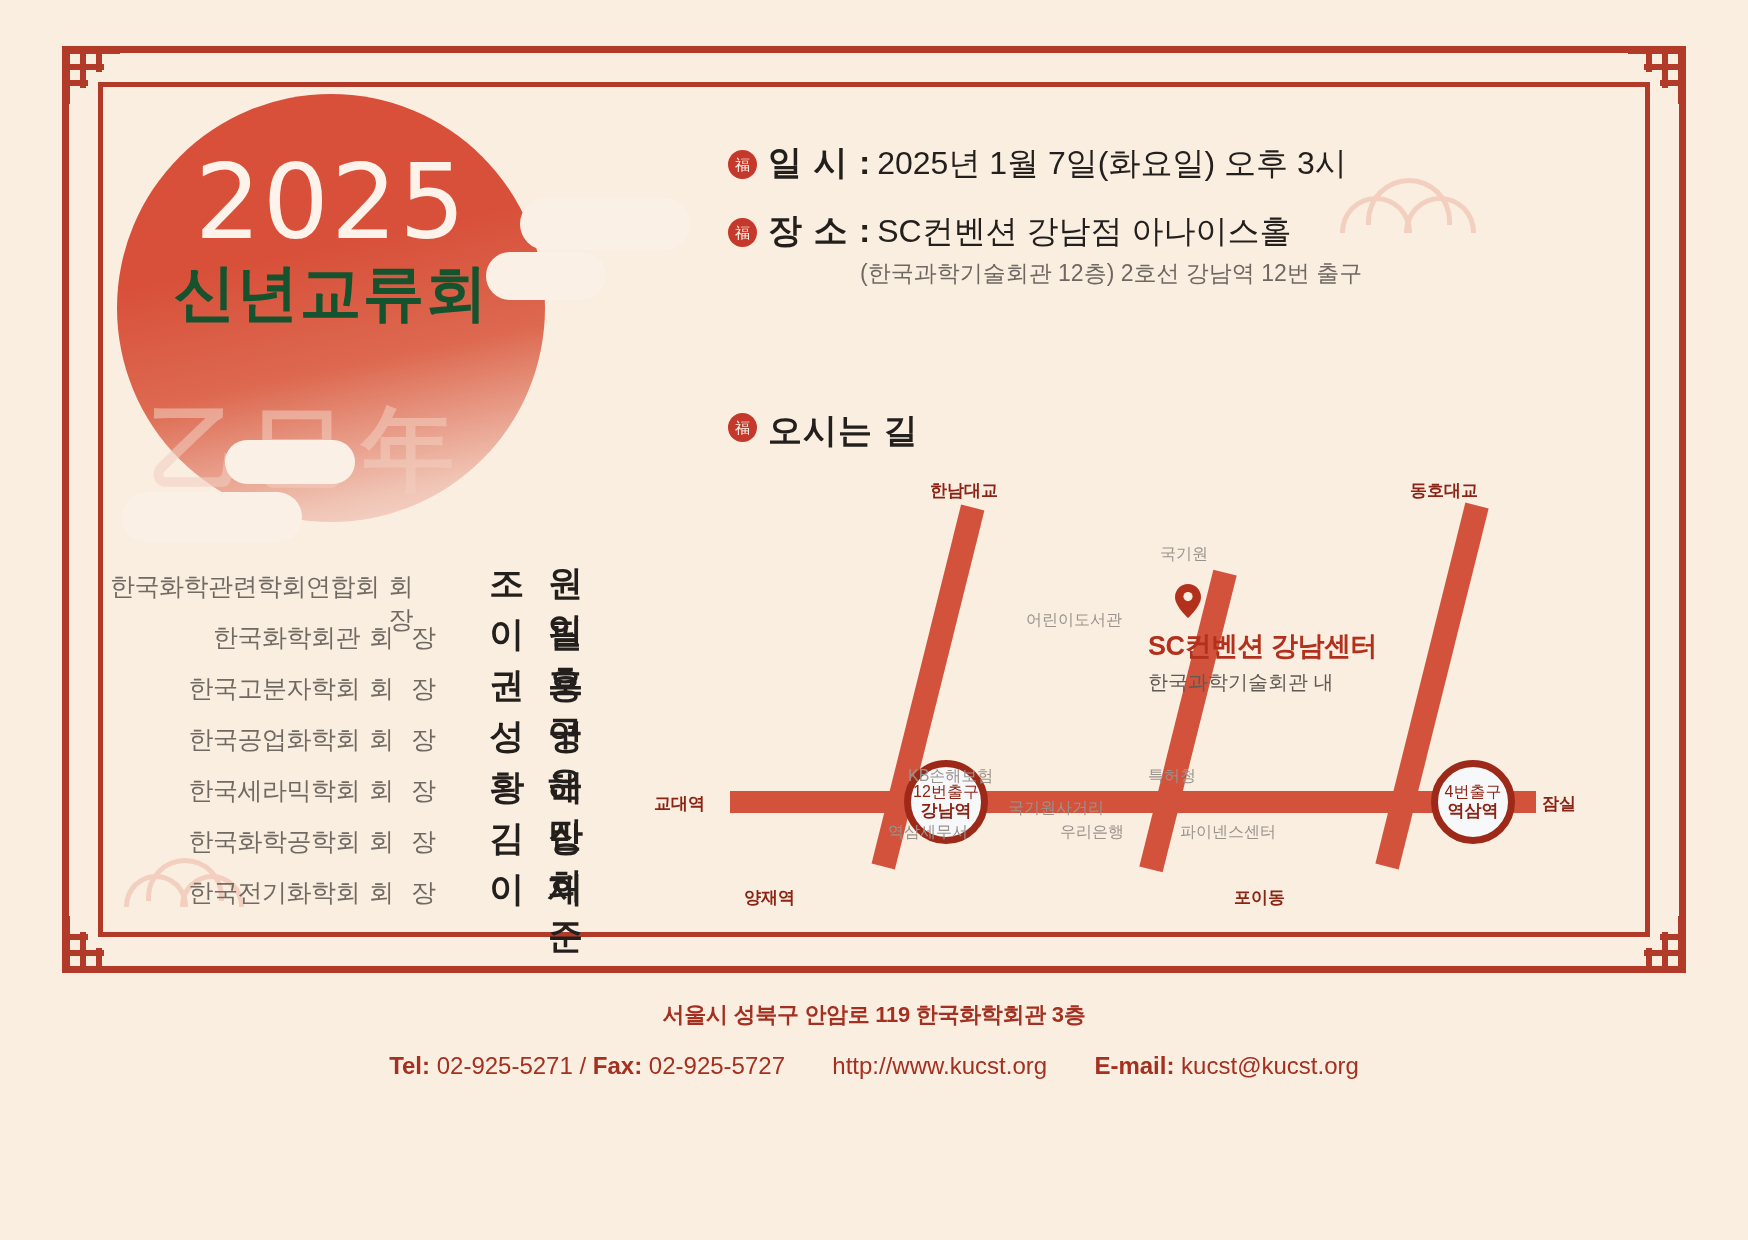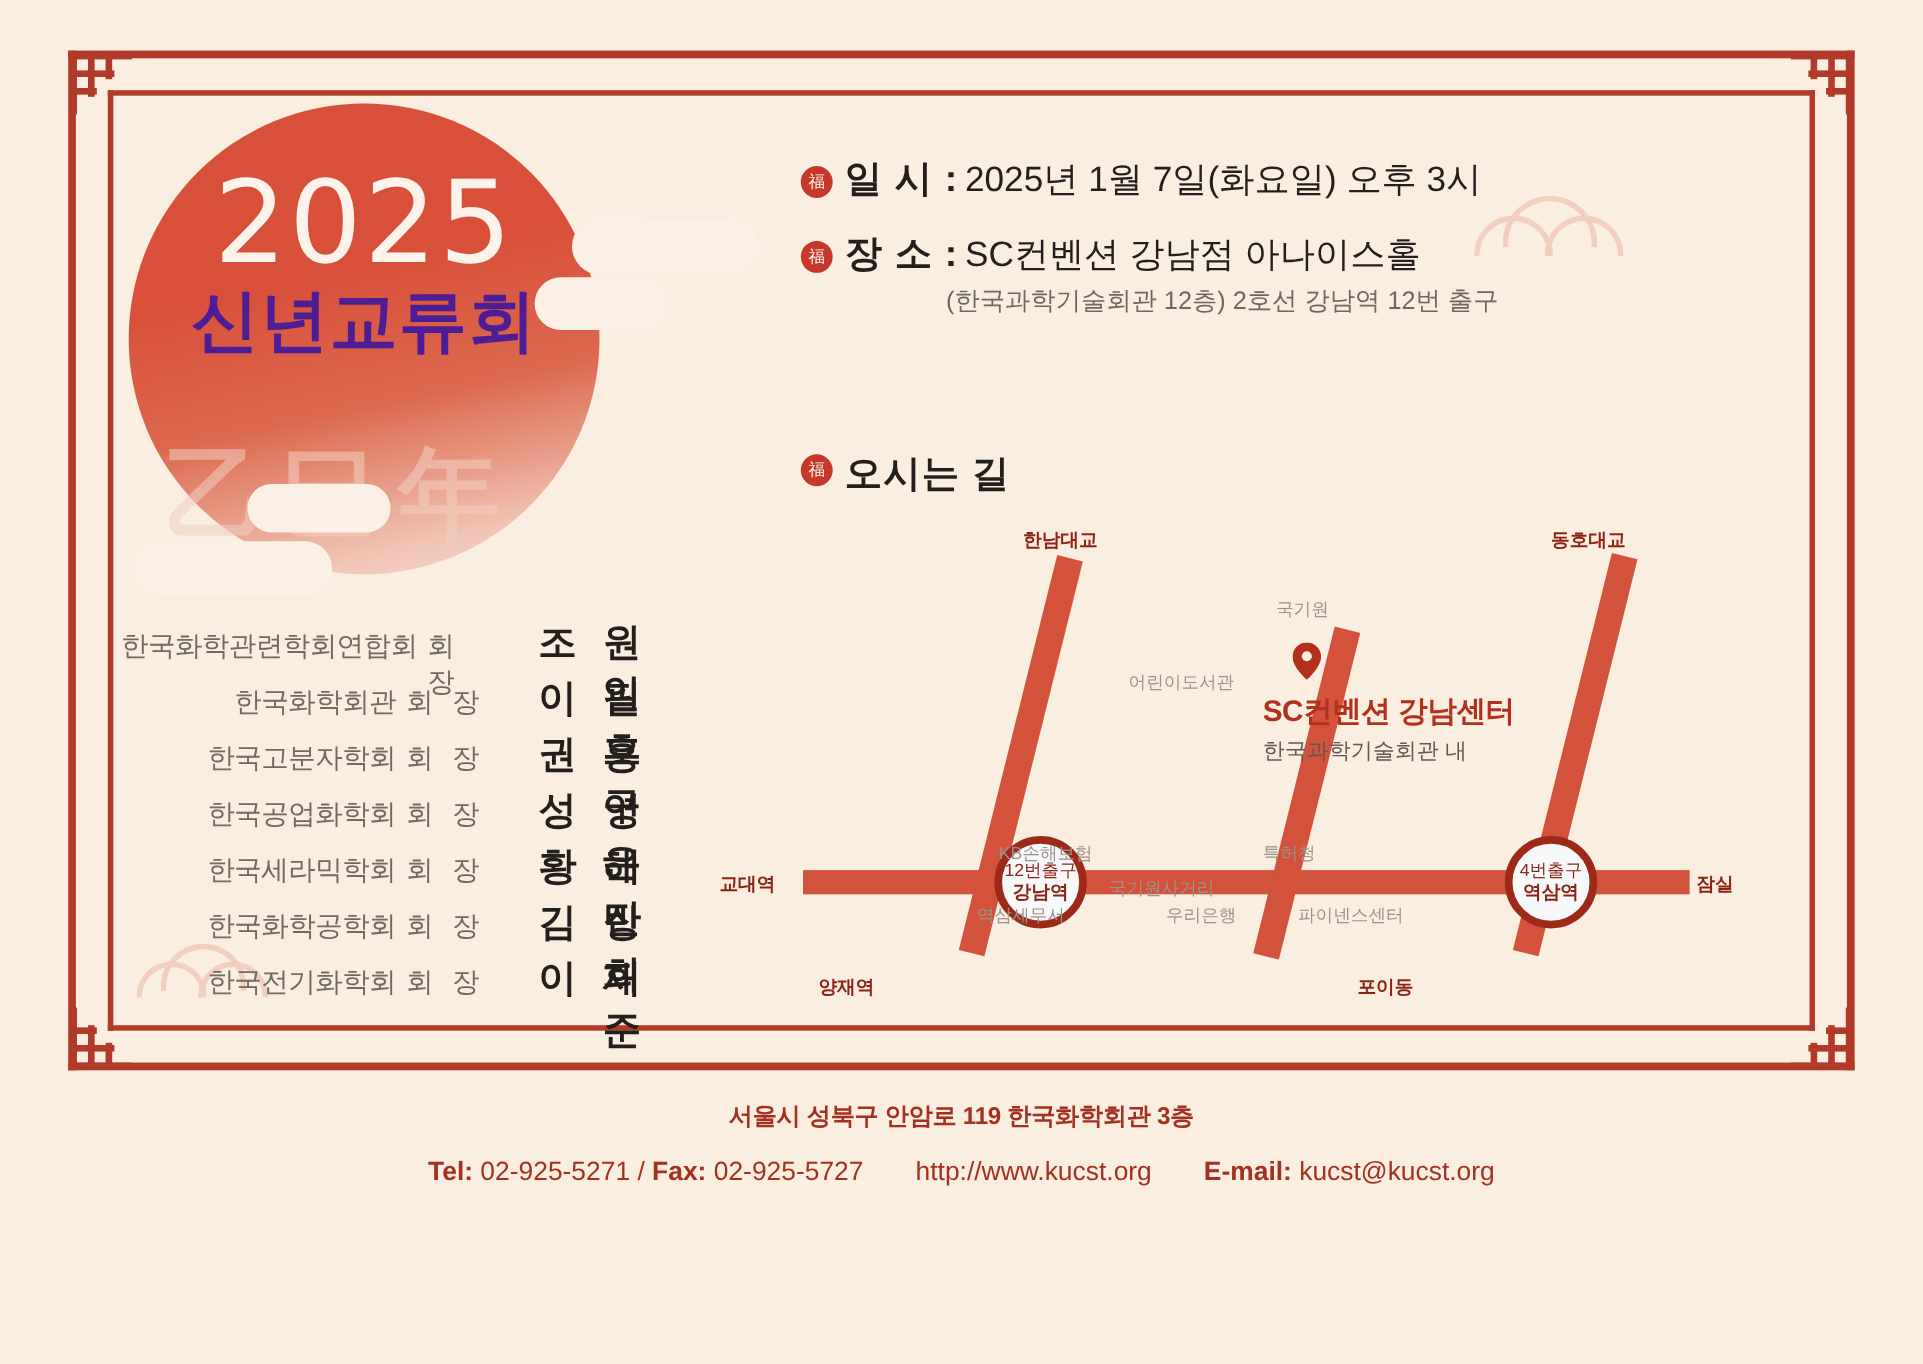--- a/index.html
+++ b/index.html
@@ -40,21 +40,21 @@
     position:absolute;left:117px;top:94px;width:428px;height:428px;border-radius:50%;
     background:linear-gradient(168deg,#d8503a 0%,#d8503a 38%,#dd6950 62%,#f0c4b4 88%,#f7ddd2 100%);
   }
   .year{
     position:absolute;left:117px;top:150px;width:428px;text-align:center;
     font-size:104px;font-weight:400;letter-spacing:2px;color:#fdf3ea;
     font-family:"DejaVu Sans","Liberation Sans",sans-serif;line-height:1;
   }
   .subtitle{
     position:absolute;left:117px;top:262px;width:428px;text-align:center;
-    font-size:62px;font-weight:700;color:#4c1d95;letter-spacing:1px;line-height:1;
+    font-size:62px;font-weight:700;color:#14532d;letter-spacing:1px;line-height:1;
   }
   .hanja{
     position:absolute;left:150px;top:348px;width:370px;text-align:left;
     font-size:92px;font-weight:700;color:#f3cfc0;opacity:.55;letter-spacing:14px;
     font-family:"DejaVu Sans",sans-serif;
     margin-top:40px;
   }
   .cloud{position:absolute;background:#fbf0e6;border-radius:60px;}
   .cl1{left:520px;top:198px;width:170px;height:52px;}
   .cl2{left:486px;top:252px;width:120px;height:48px;}
@@ -109,21 +109,21 @@
 
   .stn{
     position:absolute;width:84px;height:84px;border-radius:50%;
     background:#f7f8fa;border:7px solid #9d2a18;
     display:flex;flex-direction:column;align-items:center;justify-content:center;
     box-sizing:border-box;
   }
   .stn .ex{font-size:16px;font-weight:400;color:#8c2416;line-height:1.15;}
   .stn .nm{font-size:17px;font-weight:700;color:#8c2416;line-height:1.15;}
   .stn-gn{left:264px;top:280px;}
-  .stn-ys{left:728px;top:280px;align-items:center;}
+  .stn-ys{left:791px;top:280px;align-items:center;}
 
   .mlbl{position:absolute;font-size:16px;color:#9a938d;white-space:nowrap;}
   .mlbl-red{position:absolute;font-size:17px;font-weight:700;color:#8c2416;white-space:nowrap;}
 
   .pin{position:absolute;left:535px;top:104px;width:26px;height:34px;}
   .venue{position:absolute;left:508px;top:148px;}
   .venue .vn{font-size:27px;font-weight:700;color:#b2301c;white-space:nowrap;letter-spacing:-.5px;}
   .venue .vs{font-size:20px;color:#5f5853;margin-top:5px;white-space:nowrap;}
 
   

